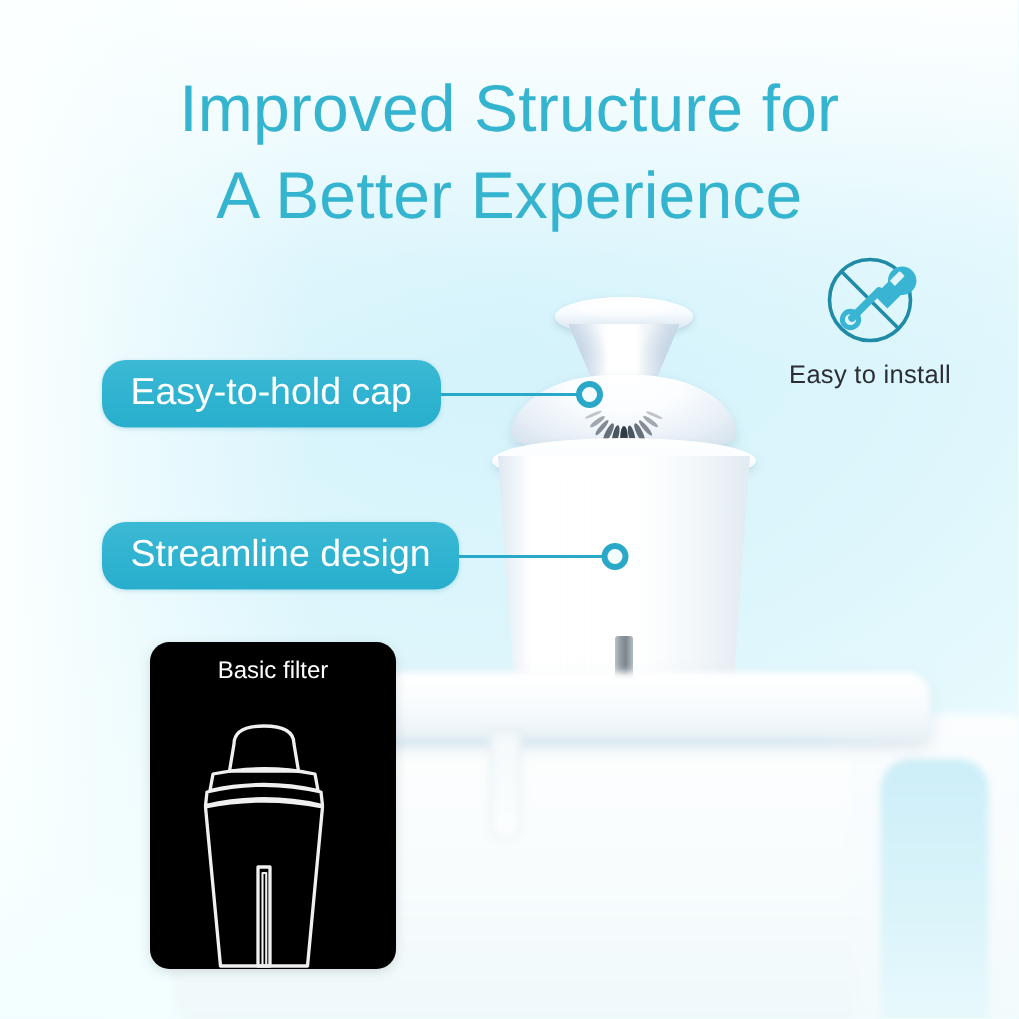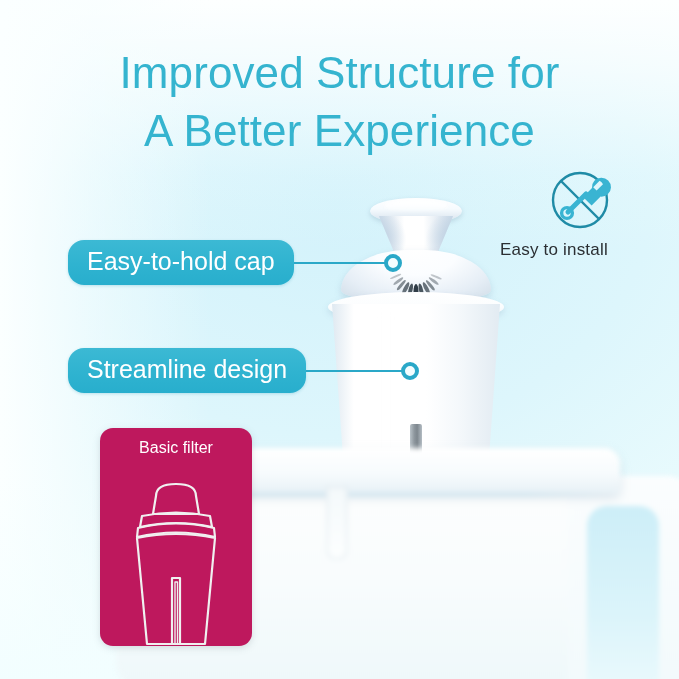--- a/index.html
+++ b/index.html
@@ -187,31 +187,31 @@
     flex:0 0 auto;
     margin-left:-1px;
   }
   #callout-cap{left:68px;top:240px;}
   #callout-cap .lead{width:91px;}
   #callout-stream{left:68px;top:348px;}
   #callout-stream .lead{width:96px;}
 
   
   .install{
-    position:absolute;left:500px;top:168px;width:160px;text-align:left;
+    position:absolute;left:500px;top:168px;width:160px;text-align:center;
   }
   .install-icon{width:64px;height:64px;margin:0 auto 8px;display:block;}
   .install-label{
     font-size:17px;color:#2b2f33;letter-spacing:.2px;
   }
 
   
   .inset{
-    position:absolute;left:100px;top:428px;width:152px;height:218px;
-    background:#be185d;
+    position:absolute;left:100px;top:428px;width:164px;height:218px;
+    background:#000000;
     border-radius:13px;
     box-shadow:0 2px 7px rgba(120,130,140,.25);
     overflow:hidden;
   }
   .inset-title{
     position:absolute;left:0;top:11px;width:100%;
     text-align:center;color:#ffffff;font-size:16px;
   }
   .inset-art{position:absolute;left:0;top:30px;width:152px;height:188px;}
 </style>

